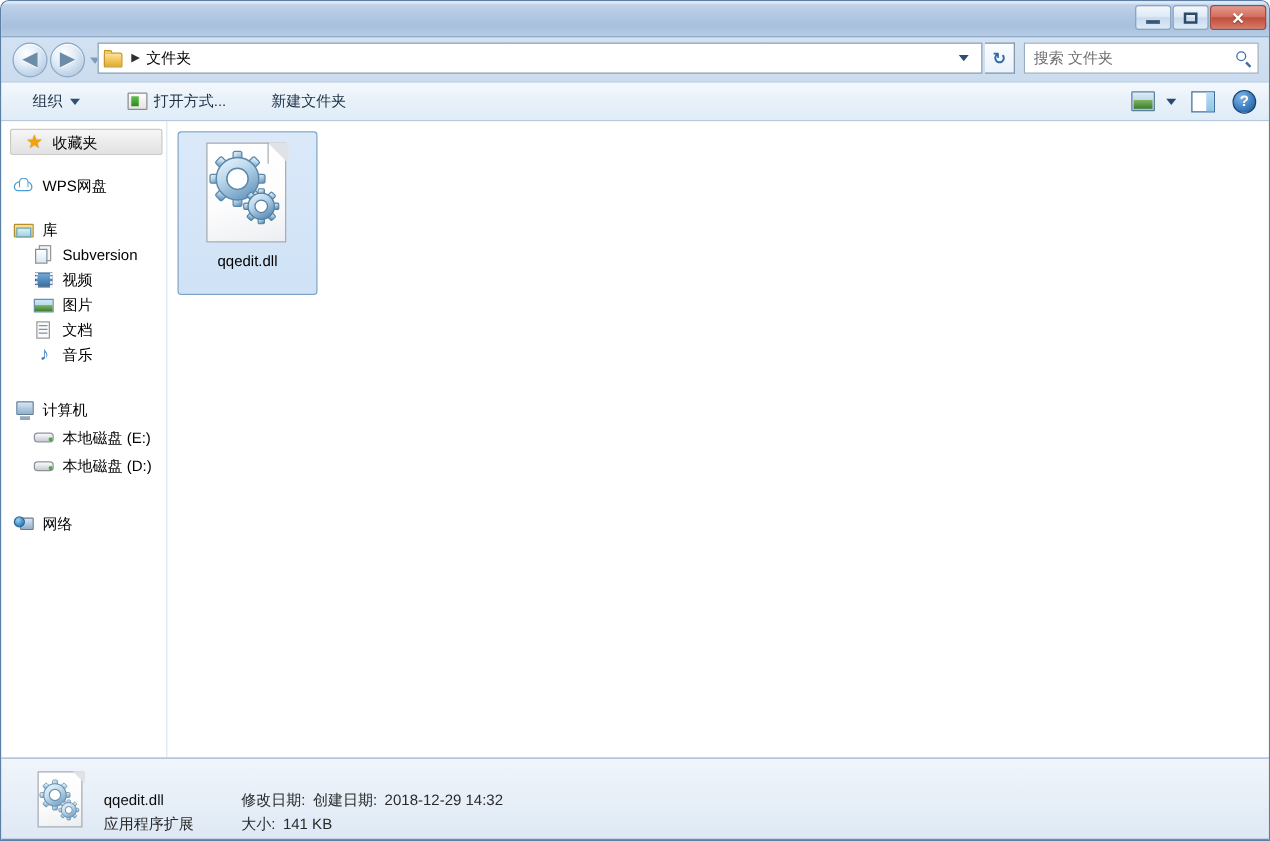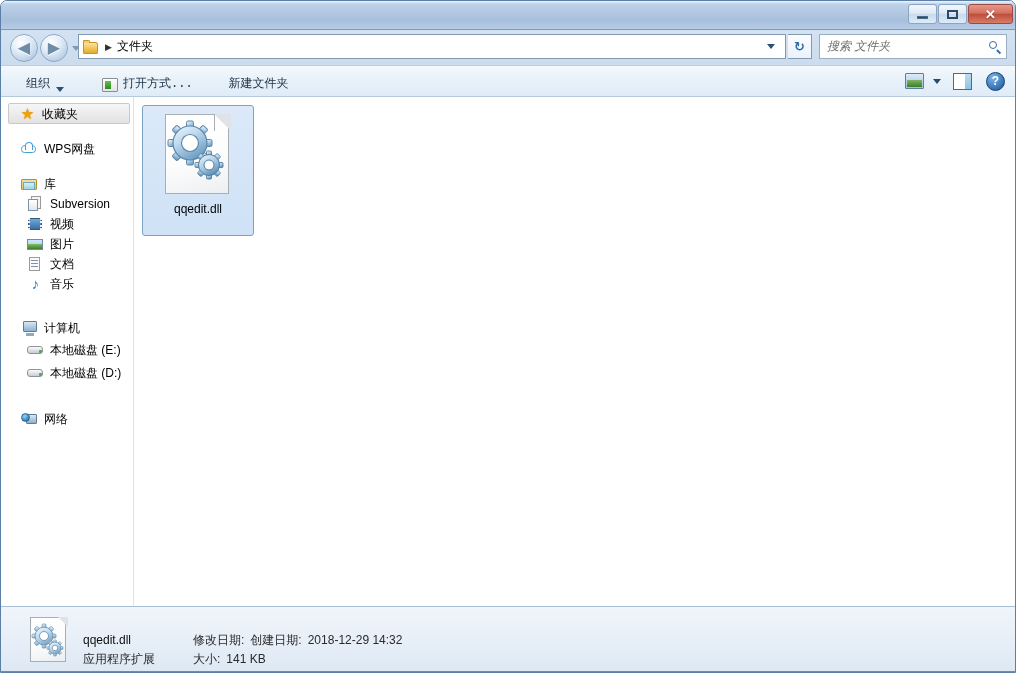--- a/index.html
+++ b/index.html
@@ -211,21 +211,20 @@
     background: #ffffff;
     border: 1px solid #9aaec1;
     box-sizing: border-box;
     display: flex;
     align-items: center;
     padding: 0 4px 0 7px;
   }
   .search-placeholder {
     font-size: 12px;
     color: #6f6f6f;
-    font-style: italic;
     flex: 1;
   }
   .search-mag {
     width: 14px; height: 14px;
     position: relative;
     flex: none;
   }
   .search-mag:before {
     content: "";
     position: absolute;
@@ -253,27 +252,26 @@
     height: 32px;
     background: linear-gradient(180deg, #f4f9fd 0%, #e8f1f9 48%, #dfecf7 100%);
     border-top: 1px solid #b9cfe4;
     border-bottom: 1px solid #b5c9dd;
     box-sizing: border-box;
     display: flex;
     align-items: center;
   }
   .tb-item {
     display: flex;
-    align-items: flex-end;
+    align-items: center;
     height: 22px;
     padding: 0 8px;
     font-size: 12px;
     color: #1b3045;
     white-space: nowrap;
-    font-family: Liberation Mono, monospace;
   }
   .tb-item.first { margin-left: 17px; }
   .tb-caret {
     margin-left: 6px;
     width: 0; height: 0;
     border-left: 4px solid transparent;
     border-right: 4px solid transparent;
     border-top: 5px solid #30506f;
   }
   .tb-openwith-icon {
@@ -373,21 +371,21 @@
   }
   .nav-row {
     display: flex;
     align-items: center;
     height: 20px;
     font-size: 12px;
     color: #000000;
     white-space: nowrap;
     padding-left: 8px;
   }
-  .nav-row.root { padding-left: 20px; }
+  .nav-row.root { padding-left: 10px; }
   .nav-row.child { padding-left: 26px; }
   .nav-row.selected {
     margin: 0 3px 0 7px;
     padding-left: 10px;
     height: 21px;
     background: linear-gradient(180deg, #f6f6f6 0%, #e2e2e2 100%);
     border: 1px solid #c9c9c9;
     border-radius: 2px;
     box-sizing: border-box;
   }

